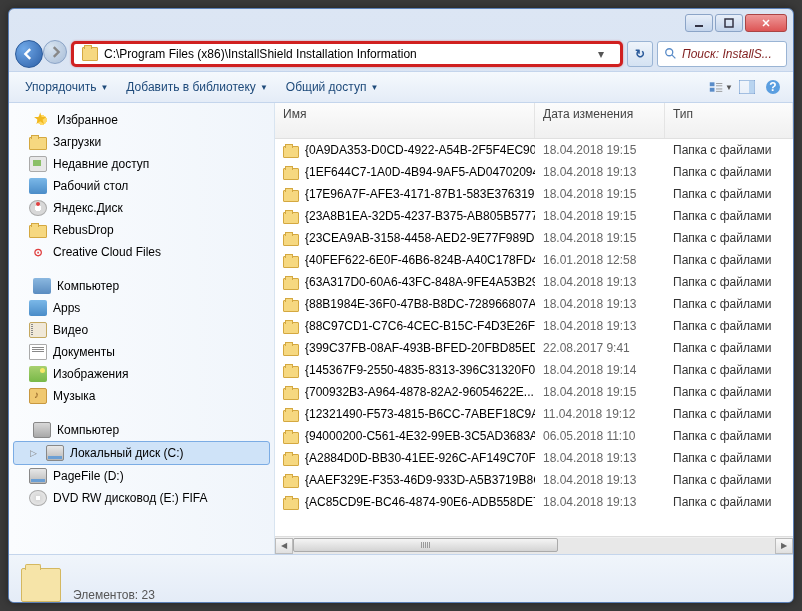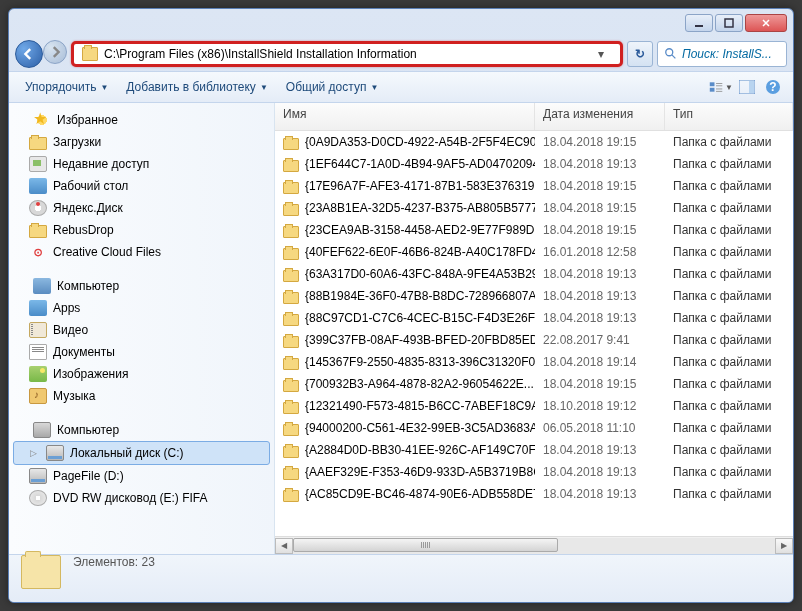--- a/index.html
+++ b/index.html
@@ -13,21 +13,21 @@
 .nav-btns{display:flex;gap:0}
 .nav-btn{width:28px;height:28px;border-radius:14px;background:radial-gradient(circle at 30% 30%,#6fa8e8,#2d5fa6);border:1px solid #2a5a9a;display:flex;align-items:center;justify-content:center;cursor:pointer}
 .nav-btn.fwd{width:24px;height:24px;background:radial-gradient(circle at 30% 30%,#d8e4f0,#a8bdd8);border-color:#8ba4c7}
 .nav-btn svg{width:12px;height:12px;fill:#fff}
 .addr-wrap{flex:1;height:26px;background:#fff;border:3px solid #d02020;border-radius:5px;display:flex;align-items:center;padding:0 8px;gap:6px;box-shadow:0 0 2px rgba(208,32,32,.5)}
 .addr-icon{width:16px;height:14px;background:#f6d880;border:1px solid #d4a840;border-radius:1px;flex-shrink:0;position:relative}
 .addr-icon::before{content:"";position:absolute;top:-3px;left:1px;width:6px;height:3px;background:#f6d880;border:1px solid #d4a840;border-bottom:none;border-radius:1px 1px 0 0}
 .addr-text{flex:1;white-space:nowrap;color:#000}
 .addr-drop{width:14px;color:#555}
 .refresh-btn{width:26px;height:26px;background:linear-gradient(#eef4fb,#d4e2f2);border:1px solid #9ab4d4;border-radius:3px;display:flex;align-items:center;justify-content:center;cursor:pointer;color:#2a5a9a;font-weight:bold}
-.search-box{width:130px;height:26px;background:#fff;border:1px solid #9ab4d4;border-radius:3px;display:flex;align-items:center;padding:0 6px;gap:4px;color:#0369a1;font-style:italic}
+.search-box{width:130px;height:26px;background:#fff;border:1px solid #9ab4d4;border-radius:3px;display:flex;align-items:center;padding:0 6px;gap:4px;color:#7f1d1d;font-style:italic}
 .search-box svg{width:14px;height:14px}
 .toolbar{height:32px;background:linear-gradient(#f5f9fd,#e4ecf7);border-top:1px solid #c4d5ec;border-bottom:1px solid #c4d5ec;display:flex;align-items:center;padding:0 8px;gap:2px}
 .tool-item{display:flex;align-items:center;gap:4px;padding:4px 8px;color:#1e4a7a;cursor:pointer;border-radius:3px}
 .tool-item .chev{font-size:8px;color:#1e4a7a}
 .tool-spacer{flex:1}
 .tool-icon{width:24px;height:24px;display:flex;align-items:center;justify-content:center;cursor:pointer;border-radius:3px}
 .content{flex:1;display:flex;background:#fff;overflow:hidden}
 .sidebar{width:266px;background:linear-gradient(90deg,#fafcfe,#f0f5fb);border-right:1px solid #d8e4f0;overflow-y:auto;padding:6px 0}
 .side-group{margin-bottom:12px}
 .side-item{display:flex;align-items:center;gap:6px;padding:3px 8px 3px 20px;cursor:pointer;white-space:nowrap}
@@ -53,38 +53,38 @@
 .ico-doc::after{content:"";position:absolute;top:2px;left:2px;right:2px;height:1px;background:#888;box-shadow:0 2px #888,0 4px #888}
 .ico-img{background:linear-gradient(#a8d070,#78b848);border-radius:2px;position:relative}
 .ico-img::after{content:"";position:absolute;width:5px;height:5px;background:#f8e868;border-radius:50%;top:2px;right:2px}
 .ico-music{background:#f0c870;border:1px solid #c89840;border-radius:2px;position:relative}
 .ico-music::after{content:"♪";position:absolute;top:0;left:4px;color:#885820;font-size:10px}
 .ico-comp{background:linear-gradient(#d8d8d8,#a8a8a8);border:1px solid #888;border-radius:2px}
 .ico-hdd{background:linear-gradient(#e8e8e8,#b8b8b8);border:1px solid #888;border-radius:2px;position:relative}
 .ico-hdd::after{content:"";position:absolute;bottom:1px;left:1px;right:1px;height:3px;background:#6b9fd4}
 .ico-dvd{background:radial-gradient(circle,#fff 20%,#d8d8d8 22%,#e8e8e8 80%);border:1px solid #aaa;border-radius:50%}
 .listview{flex:1;display:flex;flex-direction:column;overflow:hidden}
-.list-header{height:28px;background:linear-gradient(#fcfcfc,#f0f0f0);border-bottom:1px solid #e0e0e0;display:flex}
+.list-header{height:36px;background:linear-gradient(#fcfcfc,#f0f0f0);border-bottom:1px solid #e0e0e0;display:flex}
 .list-header .col{padding:4px 8px;border-right:1px solid #e4e4e4;color:#444}
 .col-name{width:260px}
 .col-date{width:130px}
 .col-type{flex:1}
 .list-body{flex:1;overflow-y:auto}
 .list-row{display:flex;align-items:center;height:22px;padding:0}
 .list-row .cell{padding:2px 8px;white-space:nowrap;overflow:hidden;text-overflow:ellipsis}
 .cell-name{width:260px;display:flex;align-items:center;gap:6px}
 .cell-date{width:130px;color:#666}
 .cell-type{flex:1;color:#333}
 .cell-name .ico-fld{width:16px;height:12px}
 .hscroll{height:18px;background:#f0f0f0;border-top:1px solid #ddd;display:flex;align-items:center}
 .hscroll-btn{width:18px;height:16px;background:linear-gradient(#f8f8f8,#e0e0e0);border:1px solid #bbb;display:flex;align-items:center;justify-content:center;font-size:8px;color:#666}
 .hscroll-track{flex:1;height:16px;background:#e8e8e8;position:relative}
 .hscroll-thumb{position:absolute;left:0;width:55%;height:14px;top:0;background:linear-gradient(#f4f4f4,#d4d4d4);border:1px solid #aaa;border-radius:2px;display:flex;align-items:center;justify-content:center}
 .hscroll-thumb::after{content:"";width:10px;height:6px;background:repeating-linear-gradient(90deg,#999 0,#999 1px,transparent 1px,transparent 2px)}
-.statusbar{height:48px;background:linear-gradient(#f0f5fb,#e4ecf7);border-top:1px solid #c4d5ec;display:flex;align-items:flex-start;padding:0 12px;gap:12px}
+.statusbar{height:48px;background:linear-gradient(#f0f5fb,#e4ecf7);border-top:1px solid #c4d5ec;display:flex;align-items:flex-end;padding:0 12px;gap:12px}
 .status-icon{width:40px;height:34px;background:#f6e4a8;border:1px solid #d4b860;border-radius:2px;position:relative}
 .status-icon::before{content:"";position:absolute;top:-5px;left:3px;width:14px;height:5px;background:#f6e4a8;border:1px solid #d4b860;border-bottom:none;border-radius:2px 2px 0 0}
 .status-text{color:#555}
 </style>
 </head>
 <body>
 
 <div class="window">
   <div class="titlebar">
     <div class="win-btn">
@@ -355,21 +355,21 @@
               <span>{700932B3-A964-4878-82A2-96054622E...</span>
             </div>
     <div class="cell cell-date">18.04.2018 19:15</div>
     <div class="cell cell-type">Папка с файлами</div>
   </div>
           <div class="list-row">
     <div class="cell cell-name">
               <span class="ico ico-fld"></span>
               <span>{12321490-F573-4815-B6CC-7ABEF18C9A...</span>
             </div>
-    <div class="cell cell-date">18.10.2018 19:12</div>
+    <div class="cell cell-date">11.04.2018 19:12</div>
     <div class="cell cell-type">Папка с файлами</div>
   </div>
           <div class="list-row">
     <div class="cell cell-name">
               <span class="ico ico-fld"></span>
               <span>{94000200-C561-4E32-99EB-3C5AD3683A...</span>
             </div>
     <div class="cell cell-date">06.05.2018 11:10</div>
     <div class="cell cell-type">Папка с файлами</div>
   </div>

